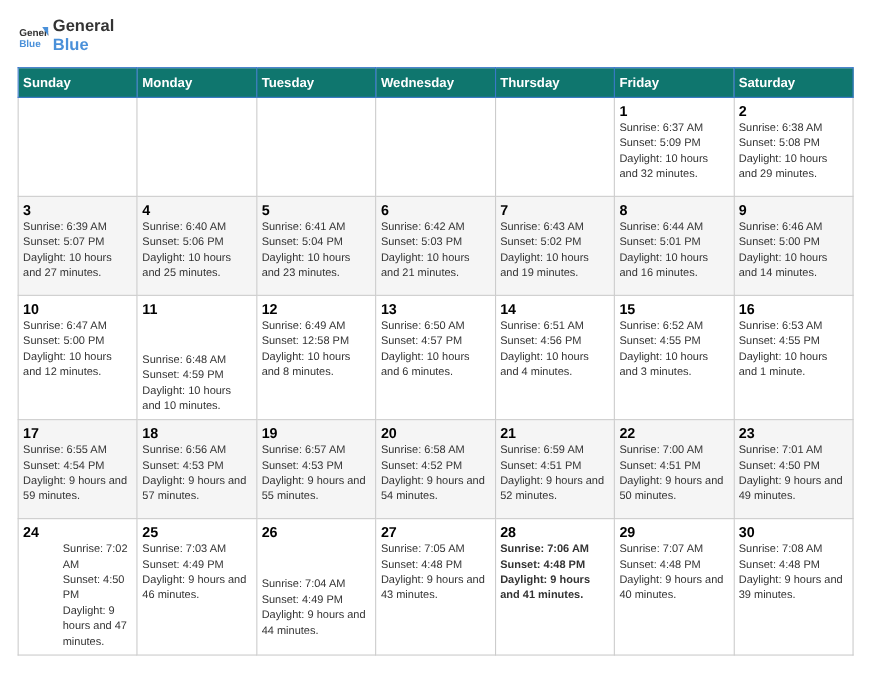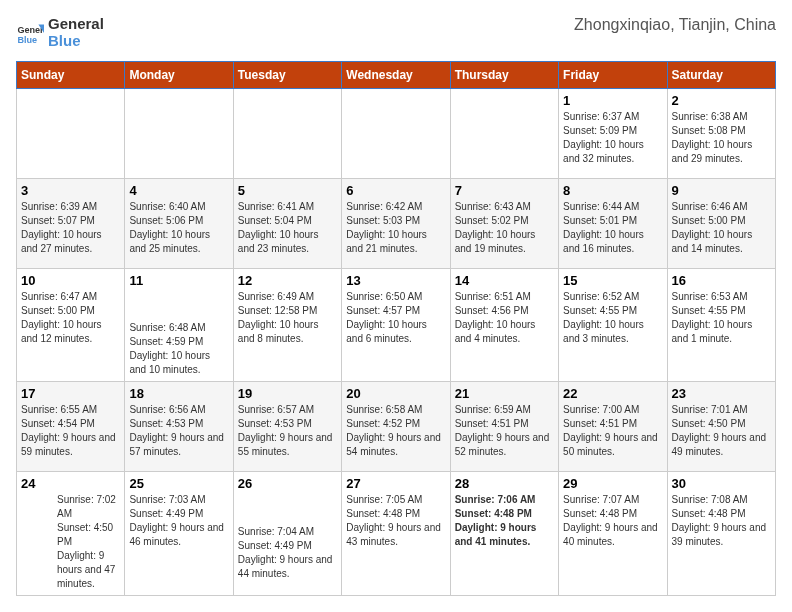--- a/index.html
+++ b/index.html
@@ -36,21 +36,21 @@
     .location {
       font-size: 16px;
       color: #555;
     }
     table {
       width: 100%;
       border-collapse: collapse;
       font-size: 11px;
     }
     thead th {
-      background-color: #c2410c;
+      background-color: #0f766e;
       color: #fff;
       padding: 6px 4px;
       text-align: left;
       font-size: 12px;
       border: 1px solid #3a78c9;
     }
     tbody td {
       border: 1px solid #ccc;
       vertical-align: top;
       padding: 4px;
@@ -85,21 +85,20 @@
       <text x="2" y="20" font-size="13" font-weight="bold" fill="#333">General</text>
       <text x="2" y="34" font-size="13" font-weight="bold" fill="#4a90d9">Blue</text>
       <polygon points="32,8 40,8 40,20" fill="#4a90d9"></polygon>
     </svg>
     <div>
       <div style="font-size:15px;font-weight:bold;color:#333;line-height:1.1;">General</div>
       <div style="font-size:15px;font-weight:bold;color:#4a90d9;line-height:1.1;">Blue</div>
     </div>
   </div>
   <div class="title-section">
-    <div class="location">Zhongxinqiao, Tianjin, China</div>
   </div>
 </div>
 
 <table>
   <thead>
     <tr id="header-row">
     <th>Sunday</th>
         <th>Monday</th>
         <th>Tuesday</th>
         <th>Wednesday</th>

